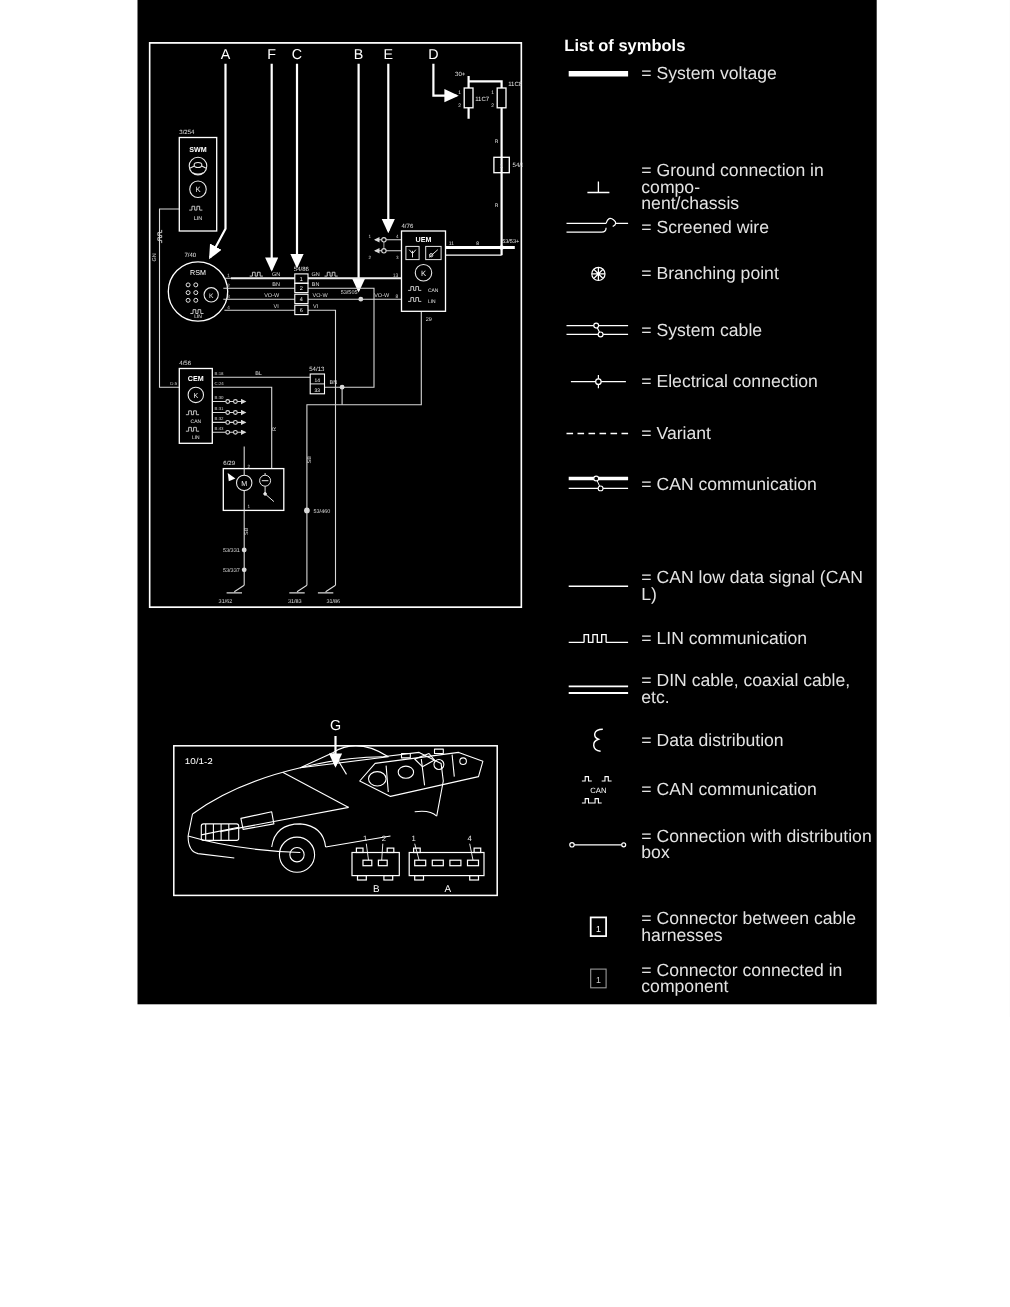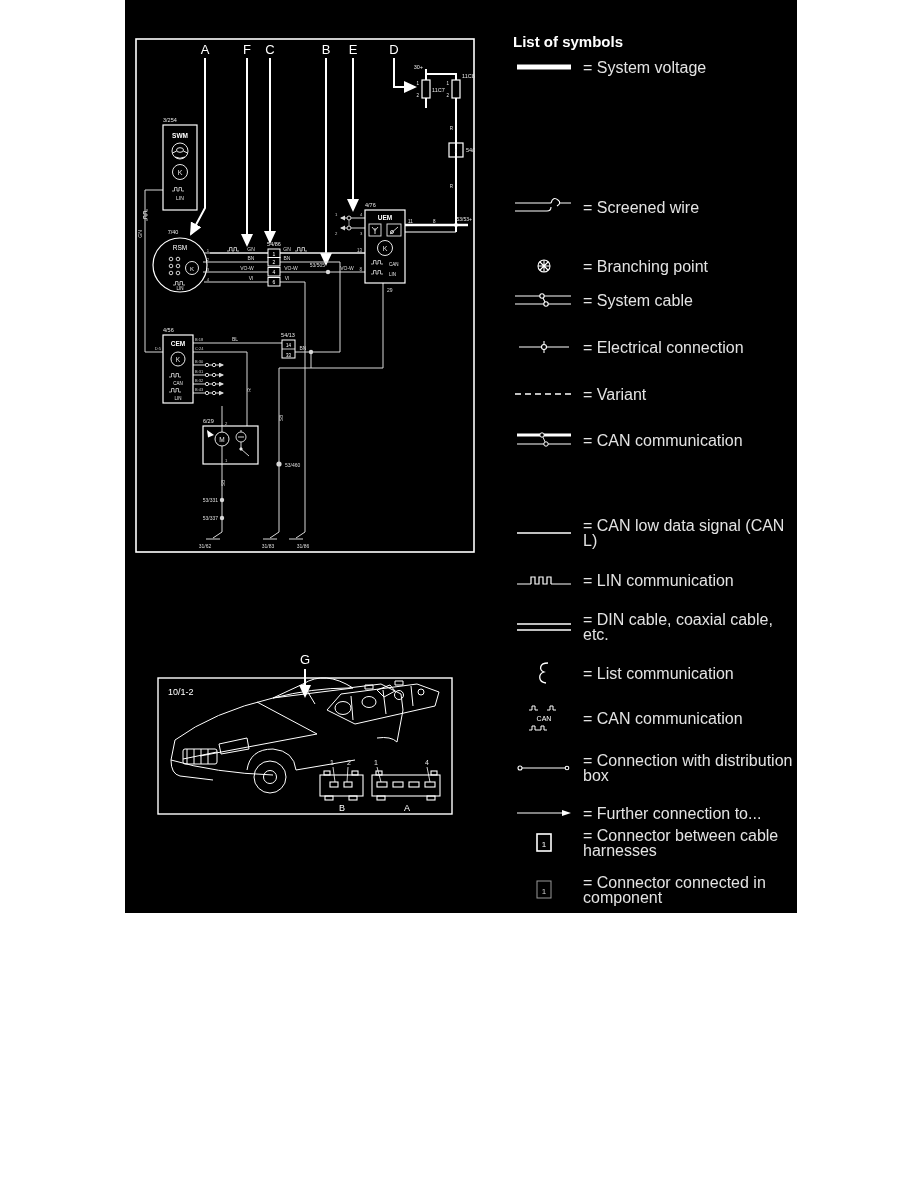--- a/index.html
+++ b/index.html
@@ -385,34 +385,47 @@
       <div class="legend-row" style="top:52px">
         <div class="legend-sym">
             <svg width="62" height="30">
               <line x1="4" y1="15" x2="58" y2="15" stroke="#fff" stroke-width="5"></line>
             </svg>
           </div>
         <div class="legend-text">= System voltage</div>
       </div>
 
 
+      <div class="legend-row" style="top:148px">
+        <div class="legend-sym">
+            <svg width="62" height="30">
+              <g stroke="#fff" stroke-width="1.2">
+                <path d="M31,9 V19 M21,19 H41"></path>
+              </g>
+            </svg>
+          </div>
+        <div class="legend-text">
+            <div>= Ground connection in compo-</div>
+            <div>nent/chassis</div>
+          </div>
+      </div>
 
       <div class="legend-row" style="top:192px">
         <div class="legend-sym">
             <svg width="62" height="30">
               <g stroke="#fff" fill="none" stroke-width="1.1">
                 <path d="M2,11 H38 M46,11 H58 M38,11 q2,-7 7,-3 q4,3 -1,6"></path>
                 <path d="M2,19 H34 M34,19 q4,0 4,-4"></path>
               </g>
             </svg>
           </div>
         <div class="legend-text">= Screened wire</div>
       </div>
 
-      <div class="legend-row" style="top:251px">
+      <div class="legend-row" style="top:234px">
         <div class="legend-sym">
             <svg width="62" height="30">
               <g stroke="#fff" fill="none" stroke-width="1.1">
                 <circle cx="31" cy="15" r="6"></circle>
                 <path d="M27,11 L35,19 M35,11 L27,19 M31,9 V21 M25,15 H37"></path>
               </g>
             </svg>
           </div>
         <div class="legend-text">= Branching point</div>
       </div>
@@ -496,21 +509,21 @@
           </div>
         <div class="legend-text">= DIN cable, coaxial cable, etc.</div>
       </div>
 
       <div class="legend-row" style="top:658px">
         <div class="legend-sym">
             <svg width="62" height="30">
               <path d="M35,5 C26,5 26,12 31,14 C25,16 25,24 33,25" stroke="#fff" fill="none" stroke-width="1.3"></path>
             </svg>
           </div>
-        <div class="legend-text">= List communication</div>
+        <div class="legend-text">= Data distribution</div>
       </div>
 
       <div class="legend-row" style="top:703px">
         <div class="legend-sym">
             <svg width="62" height="34">
               <g stroke="#fff" fill="none" stroke-width="1">
                 <path d="M16,9 h3 v-4 h3 v4 h3 M34,9 h3 v-4 h3 v4 h3"></path>
                 <path d="M16,29 h3 v-4 h3 v4 h3 h3 v-4 h3 v4 h3"></path>
               </g>
               <text x="31" y="20" fill="#fff" font-size="7" text-anchor="middle">CAN</text>
@@ -528,29 +541,20 @@
                 <circle cx="54" cy="15" r="1.8"></circle>
               </g>
             </svg>
           </div>
         <div class="legend-text">
             <div>= Connection with distribution</div>
             <div>box</div>
           </div>
       </div>
 
-      <div class="legend-row" style="top:798px">
-        <div class="legend-sym">
-            <svg width="62" height="30">
-              <line x1="4" y1="15" x2="49" y2="15" stroke="#fff" stroke-width="1.1"></line>
-              <path d="M49,12 L58,15 L49,18 Z" fill="#fff"></path>
-            </svg>
-          </div>
-        <div class="legend-text">= Further connection to...</div>
-      </div>
 
       <div class="legend-row" style="top:828px">
         <div class="legend-sym">
             <svg width="62" height="30">
               <rect x="24" y="6" width="14" height="17" fill="none" stroke="#fff" stroke-width="1.6"></rect>
               <text x="31" y="19" fill="#fff" font-size="8" text-anchor="middle">1</text>
             </svg>
           </div>
         <div class="legend-text">
             <div>= Connector between cable</div>

